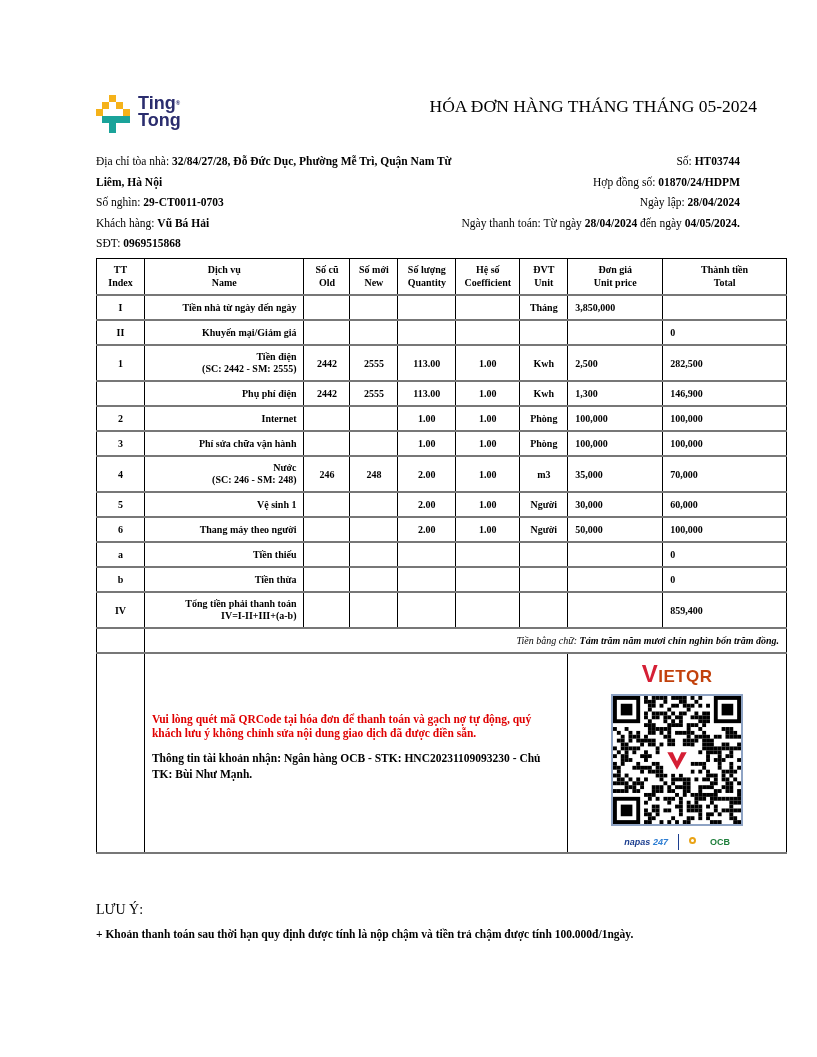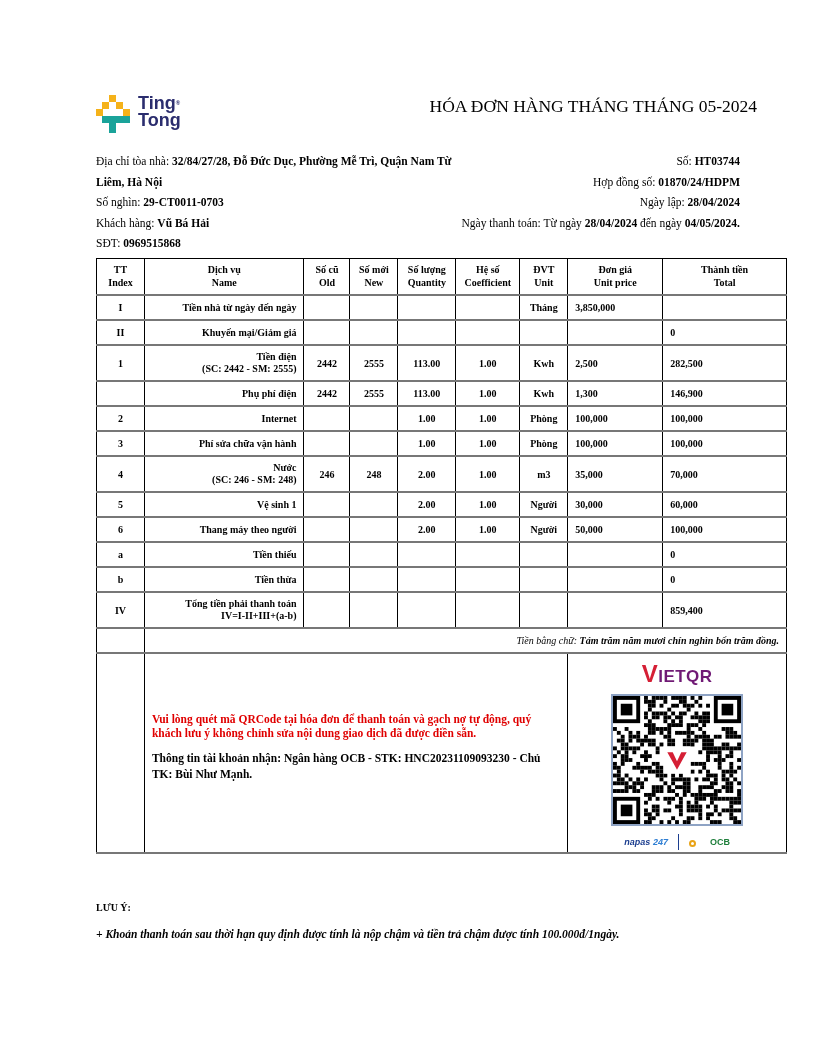--- a/index.html
+++ b/index.html
@@ -30,31 +30,31 @@
   .words { font-weight: normal; font-style: italic; }
   .words b { font-style: italic; }
 
   .pay-cell { height: 198px; vertical-align: top; font-weight: bold; font-size: 11.5px; }
   .pay-red { color: #e00000; margin-top: 58px; line-height: 14px; }
   .pay-info { margin-top: 10px; line-height: 16px; }
 
   .qr-cell { text-align: center; vertical-align: top; }
   .vietqr { margin-top: 6px; font-family: "Liberation Sans", "DejaVu Sans", sans-serif; font-weight: bold; font-size: 20px; letter-spacing: 0.5px; }
   .vietqr .v { color: #d51f35; font-size: 24px; }
-  .vietqr .rest { color: #701a75; font-size: 17px; }
+  .vietqr .rest { color: #c2410c; font-size: 17px; }
   .qr-box { width: 128px; height: 128px; margin: 6px auto 0; border: 2px solid #8ea3c4; background: #fff; position: relative; }
   .partners { margin-top: 8px; font-family: "Liberation Sans", "DejaVu Sans", sans-serif; font-size: 9px; font-weight: bold; display: flex; justify-content: center; align-items: center; gap: 10px; }
   .napas { color: #1c3e8f; font-style: italic; }
   .napas span { color: #2e7ed3; }
   .sep { width: 1px; height: 16px; background: #1c3e8f; }
-  .ocb { color: #1d7e3a; display: flex; align-items: flex-end; gap: 14px; }
+  .ocb { color: #1d7e3a; display: flex; align-items: flex-start; gap: 14px; }
   .ocb-dot { width: 7px; height: 7px; border-radius: 50%; border: 2px solid #e9a316; box-sizing: border-box; }
 
-  .note-title { position: absolute; left: 96px; top: 902px; font-size: 10px; font-weight: bold; }
-  .note-line { position: absolute; left: 96px; top: 928px; font-size: 11.5px; font-weight: bold; font-style: italic; }
+  .note-title { position: absolute; left: 96px; top: 902px; font-size: 14px; font-weight: normal; }
+  .note-line { position: absolute; left: 96px; top: 928px; font-size: 11.5px; font-weight: bold; }
 </style>
 </head>
 <body>
 
 <div class="logo">
   <svg width="40" height="42" viewBox="0 0 40 42">
     <rect x="13" y="0" width="7" height="7" fill="#f5b21a"></rect>
     <rect x="6" y="7" width="7" height="7" fill="#f5b21a"></rect>
     <rect x="20" y="7" width="7" height="7" fill="#f5b21a"></rect>
     <rect x="0" y="14" width="7" height="7" fill="#f5b21a"></rect>

